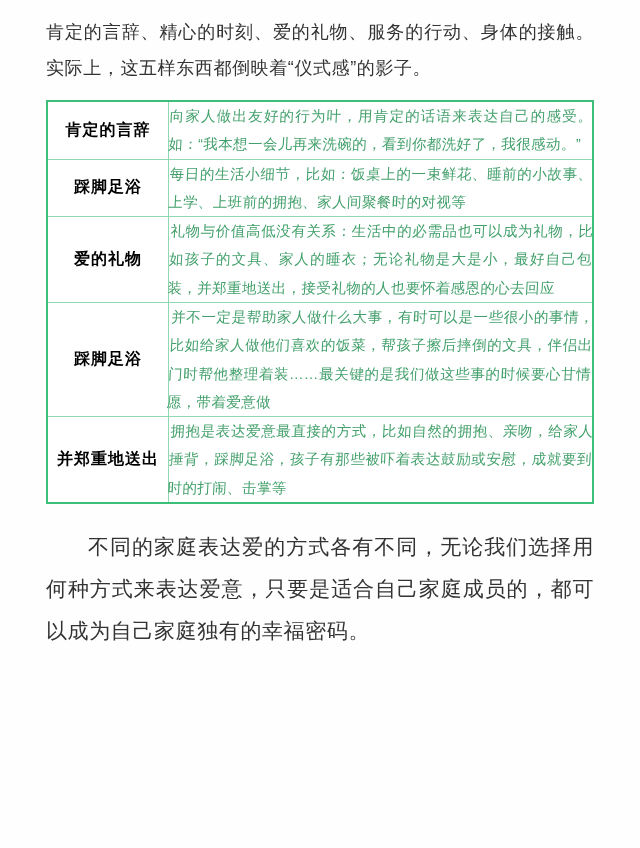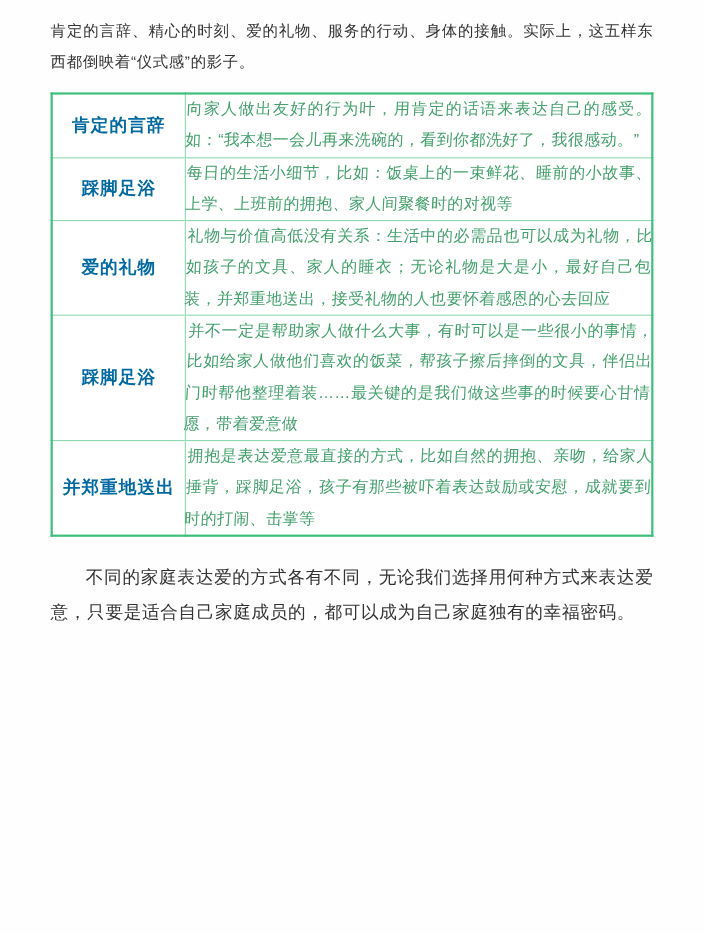--- a/index.html
+++ b/index.html
@@ -16,21 +16,21 @@
   }
   .page {
     position: relative;
     width: 640px;
     height: 848px;
     box-sizing: border-box;
     padding: 14px 46px 0 46px;
     background: #fefefe;
   }
   .intro {
-    font-size: 14px;
+    font-size: 18px;
     line-height: 2.0;
     letter-spacing: 0.6px;
     color: #333;
     text-align: justify;
     margin: 0 0 14px 0;
   }
   .intro p { margin: 0; }
   .section-title {
     color: #2eb66a;
     font-size: 19px;
@@ -49,42 +49,42 @@
     border-top: 1px solid #8fd9b0;
     padding: 0;
     vertical-align: middle;
   }
   .table tr:first-child td { border-top: none; }
   .col-label {
     width: 120px;
     text-align: center;
     font-size: 16px;
     font-weight: bold;
-    color: #0369a1;
+    color: #000000;
     letter-spacing: 1px;
     padding: 12px 4px;
     border-right: 1px solid #8fd9b0;
   }
   .col-body {
     padding: 12px 10px 12px 12px;
     font-size: 14.5px;
     line-height: 1.95;
     color: #3b8f62;
     letter-spacing: 0.4px;
     text-align: justify;
     font-family: "Liberation Sans", sans-serif;
   }
   .handwrite {
     display: block;
     transform: skewX(-3deg);
     color: #43a06c;
   }
   .outro {
     margin-top: 22px;
-    font-size: 16px;
+    font-size: 21px;
     line-height: 2.0;
     letter-spacing: 0.6px;
     color: #333;
     text-align: justify;
     text-indent: 2em;
   }
   .outro p { margin: 0; }
 </style>
 </head>
 <body>

